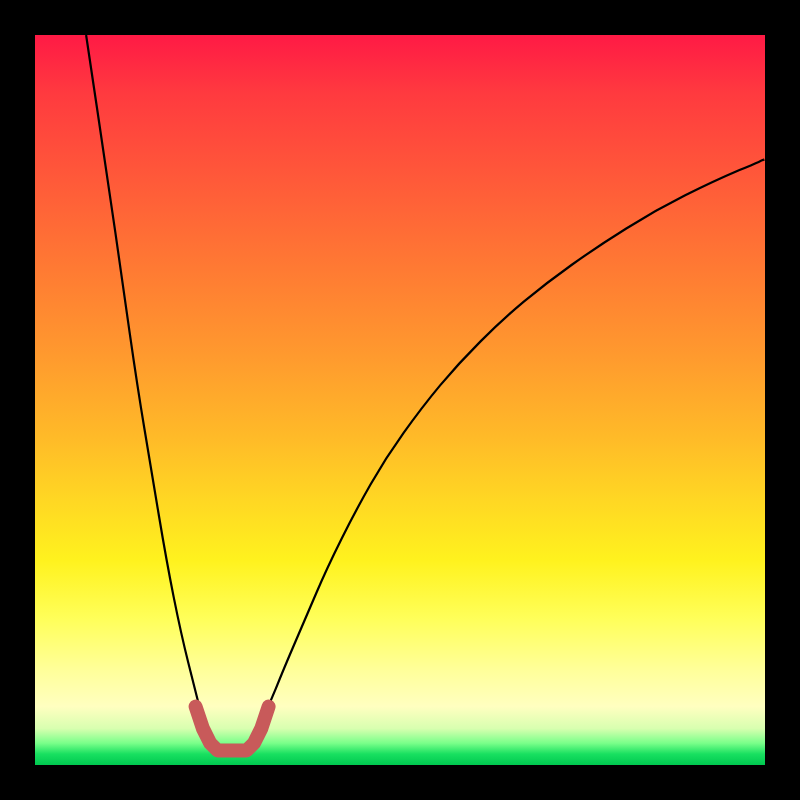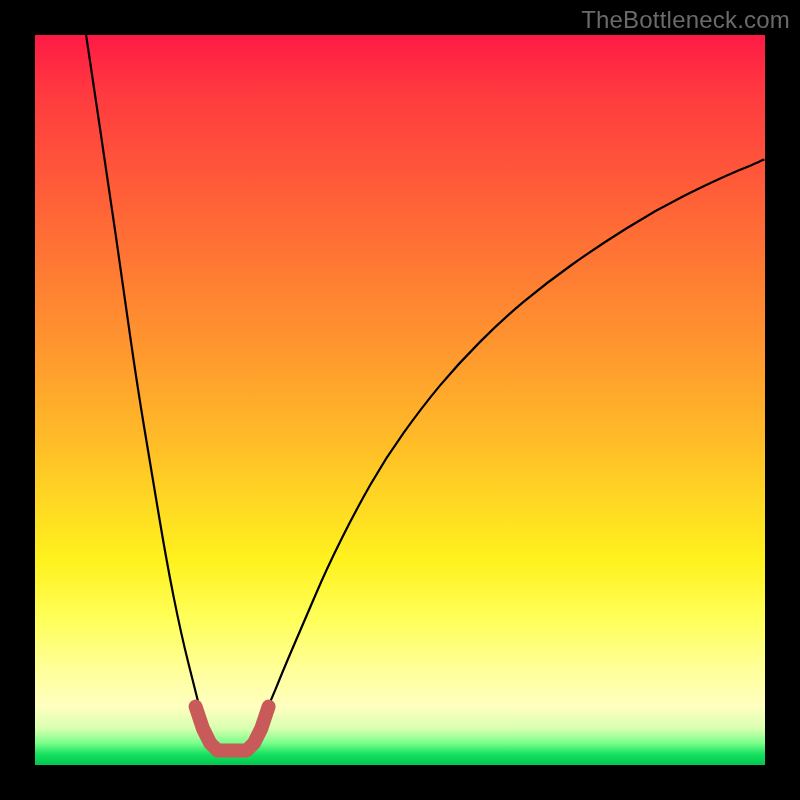--- a/index.html
+++ b/index.html
@@ -61,21 +61,20 @@
     width: 730px;
     height: 730px;
     overflow: visible;
   }
 </style>
 </head>
 <body>
 
 <div class="frame">
 
-  <div class="watermark">TheBottleneck.com</div>
 
   <div class="plot">
     <svg class="curve" viewBox="0 0 730 730" preserveAspectRatio="none">
       <path d="M51.1 0.0 Q 51.1 0.0 62.0 73.0 Q 73.0 146.0 80.3 197.1 Q 87.6 248.2 94.9 299.3 Q 102.2 350.4 109.5 394.2 Q 116.8 438.0 124.1 481.8 Q 131.4 525.6 138.7 562.1 Q 146.0 598.6 153.3 627.8 Q 160.6 657.0 164.3 671.6 Q 167.9 686.2 171.6 693.5 T 175.2 700.8" fill="none" stroke="#000" stroke-width="2.2"></path>
       <path d="M219.0 700.8 Q 219.0 700.8 226.3 686.2 Q 233.6 671.6 240.9 653.4 Q 248.2 635.1 259.2 609.5 Q 270.1 584.0 281.1 558.5 Q 292.0 532.9 306.6 503.7 Q 321.2 474.5 335.8 449.0 Q 350.4 423.4 368.6 397.9 Q 386.9 372.3 405.1 350.4 Q 423.4 328.5 445.3 306.6 Q 467.2 284.7 489.1 266.4 Q 511.0 248.2 536.5 230.0 Q 562.1 211.7 591.3 193.5 Q 620.5 175.2 649.7 160.6 Q 678.9 146.0 704.5 135.1 T 730.0 124.1" fill="none" stroke="#000" stroke-width="2.2"></path>
       <path d="M160.6 671.6 L167.9 693.5 L175.2 708.1 L182.5 715.4 L189.8 715.4 L197.1 715.4 L204.4 715.4 L211.7 715.4 L219.0 708.1 L226.3 693.5 L233.6 671.6" fill="none" stroke="#c85a5a" stroke-width="14" stroke-linecap="round" stroke-linejoin="round"></path>
     </svg>
   </div>
 
 </div>

